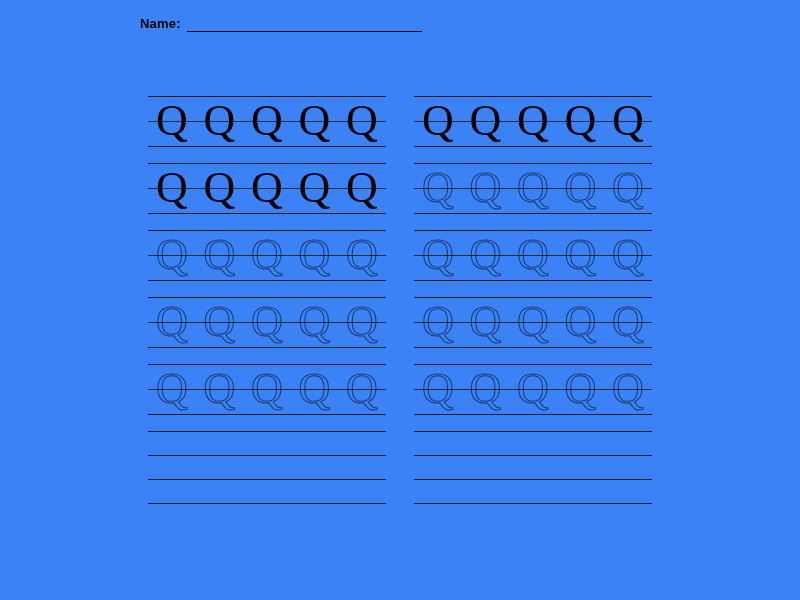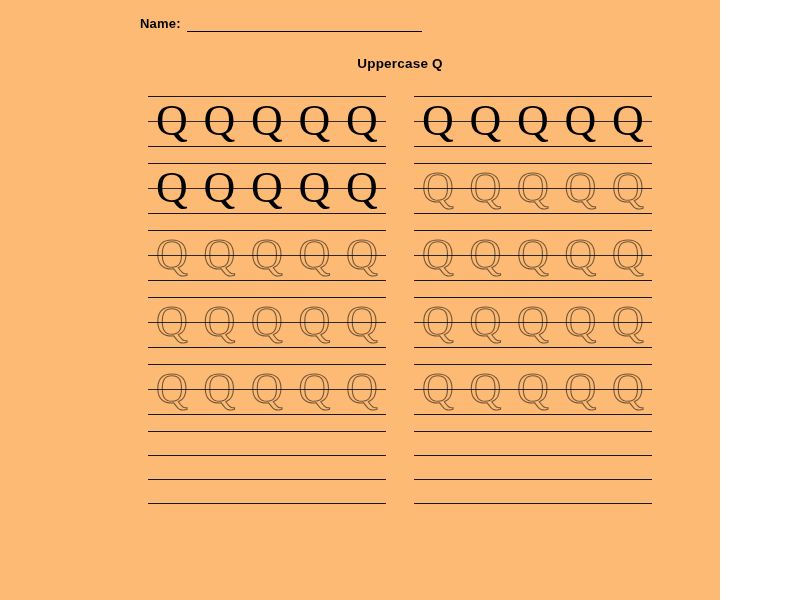--- a/index.html
+++ b/index.html
@@ -9,23 +9,23 @@
     width: 800px;
     height: 600px;
     overflow: hidden;
   }
   body {
     font-family: "Liberation Sans", sans-serif;
     color: #000000;
   }
   .page {
     position: relative;
-    width: 720px;
+    width: 800px;
     height: 600px;
-    background: #fdba74;
+    background: #3b82f6;
   }
   
   .header {
     position: absolute;
     top: 8px;
     left: 140px;
     width: 520px;
     height: 24px;
     display: flex;
     align-items: flex-end;
@@ -146,21 +146,20 @@
 <div class="page">
 
   <div class="header">
     <div class="field">
       <span class="field-label">Name:</span>
       <span class="field-line name-line"></span>
     </div>
     <div class="spacer"></div>
   </div>
 
-  <div class="title">Uppercase Q</div>
 
   <div class="sheet">
 
     <div class="row">
       <div class="col left">
         <div class="rule top"></div>
         <div class="rule mid"></div>
         <div class="rule base"></div>
         <div class="letters">
           <span class="glyph solid">Q</span>

